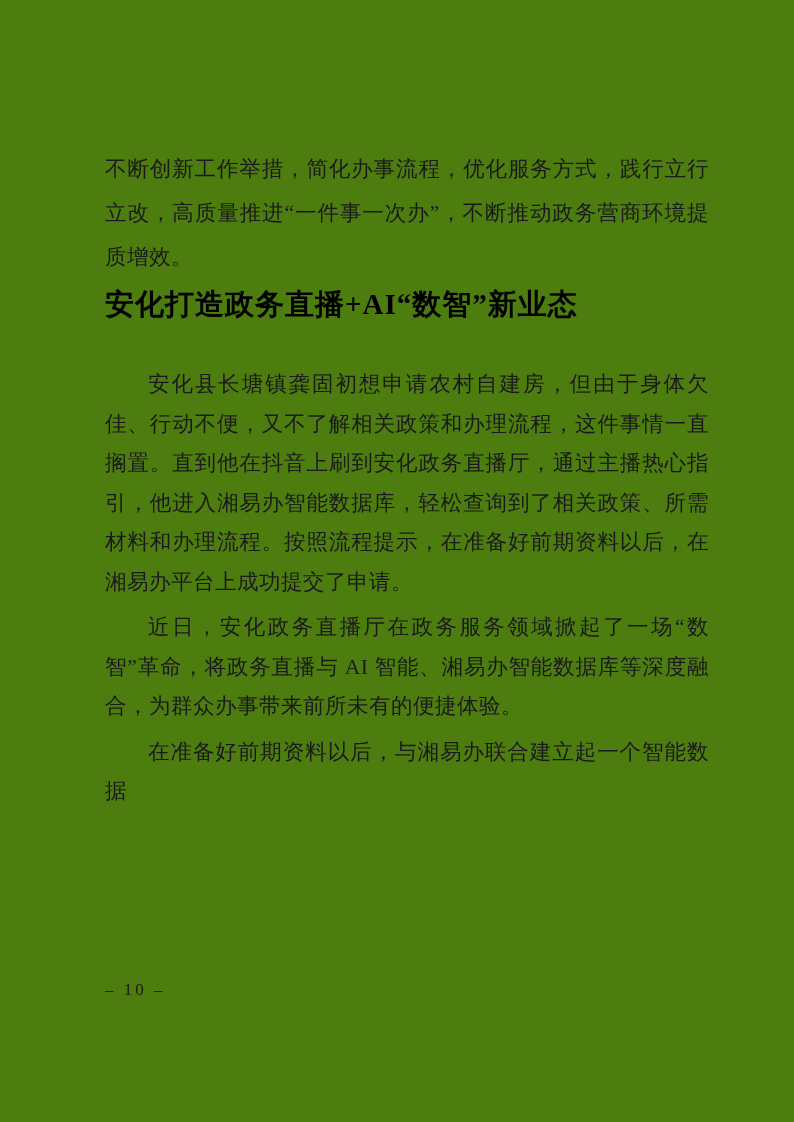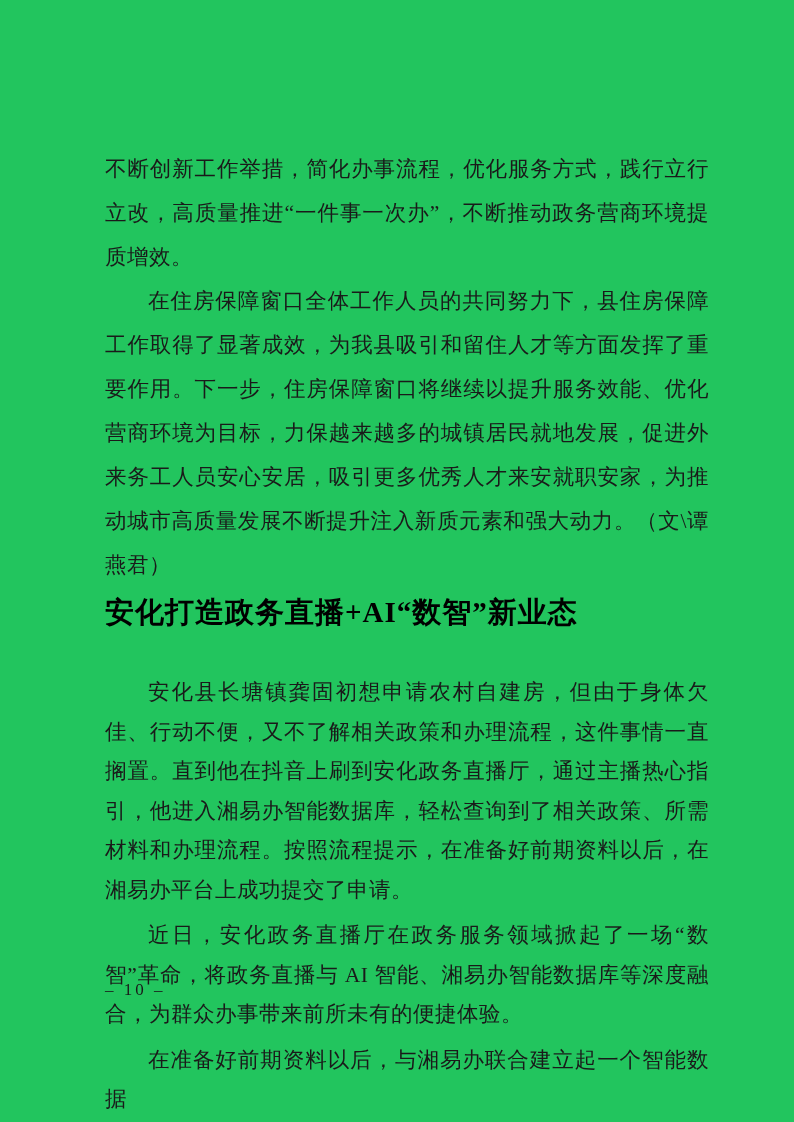--- a/index.html
+++ b/index.html
@@ -4,21 +4,21 @@
 <style>
   html, body {
     margin: 0;
     padding: 0;
     background: #ffffff;
   }
   .page {
     position: relative;
     width: 794px;
     height: 1122px;
-    background: #22c55e;
+    background: #4d7c0f;
     overflow: hidden;
     font-family: "Liberation Serif", "DejaVu Serif", serif;
     color: #1a1a1a;
     box-sizing: border-box;
   }
   .content {
     position: absolute;
     left: 105px;
     top: 147px;
     width: 604px;
@@ -64,21 +64,20 @@
   }
 </style>
 </head>
 <body>
 
 <div class="page">
   <div class="content">
 
     <section class="sec1">
       <p class="no-indent">不断创新工作举措，简化办事流程，优化服务方式，践行立行立改，高质量推进“一件事一次办”，不断推动政务营商环境提质增效。</p>
-      <p class="indent">在住房保障窗口全体工作人员的共同努力下，县住房保障工作取得了显著成效，为我县吸引和留住人才等方面发挥了重要作用。下一步，住房保障窗口将继续以提升服务效能、优化营商环境为目标，力保越来越多的城镇居民就地发展，促进外来务工人员安心安居，吸引更多优秀人才来安就职安家，为推动城市高质量发展不断提升注入新质元素和强大动力。（文\谭燕君）</p>
     </section>
 
     <h1 class="article-title">安化打造政务直播+AI“数智”新业态</h1>
 
     <section class="sec2">
       <p class="indent">安化县长塘镇龚固初想申请农村自建房，但由于身体欠佳、行动不便，又不了解相关政策和办理流程，这件事情一直搁置。直到他在抖音上刷到安化政务直播厅，通过主播热心指引，他进入湘易办智能数据库，轻松查询到了相关政策、所需材料和办理流程。按照流程提示，在准备好前期资料以后，在湘易办平台上成功提交了申请。</p>
       <p class="indent">近日，安化政务直播厅在政务服务领域掀起了一场“数智”革命，将政务直播与 AI 智能、湘易办智能数据库等深度融合，为群众办事带来前所未有的便捷体验。</p>
       <p class="indent">在准备好前期资料以后，与湘易办联合建立起一个智能数据</p>
     </section>
 

